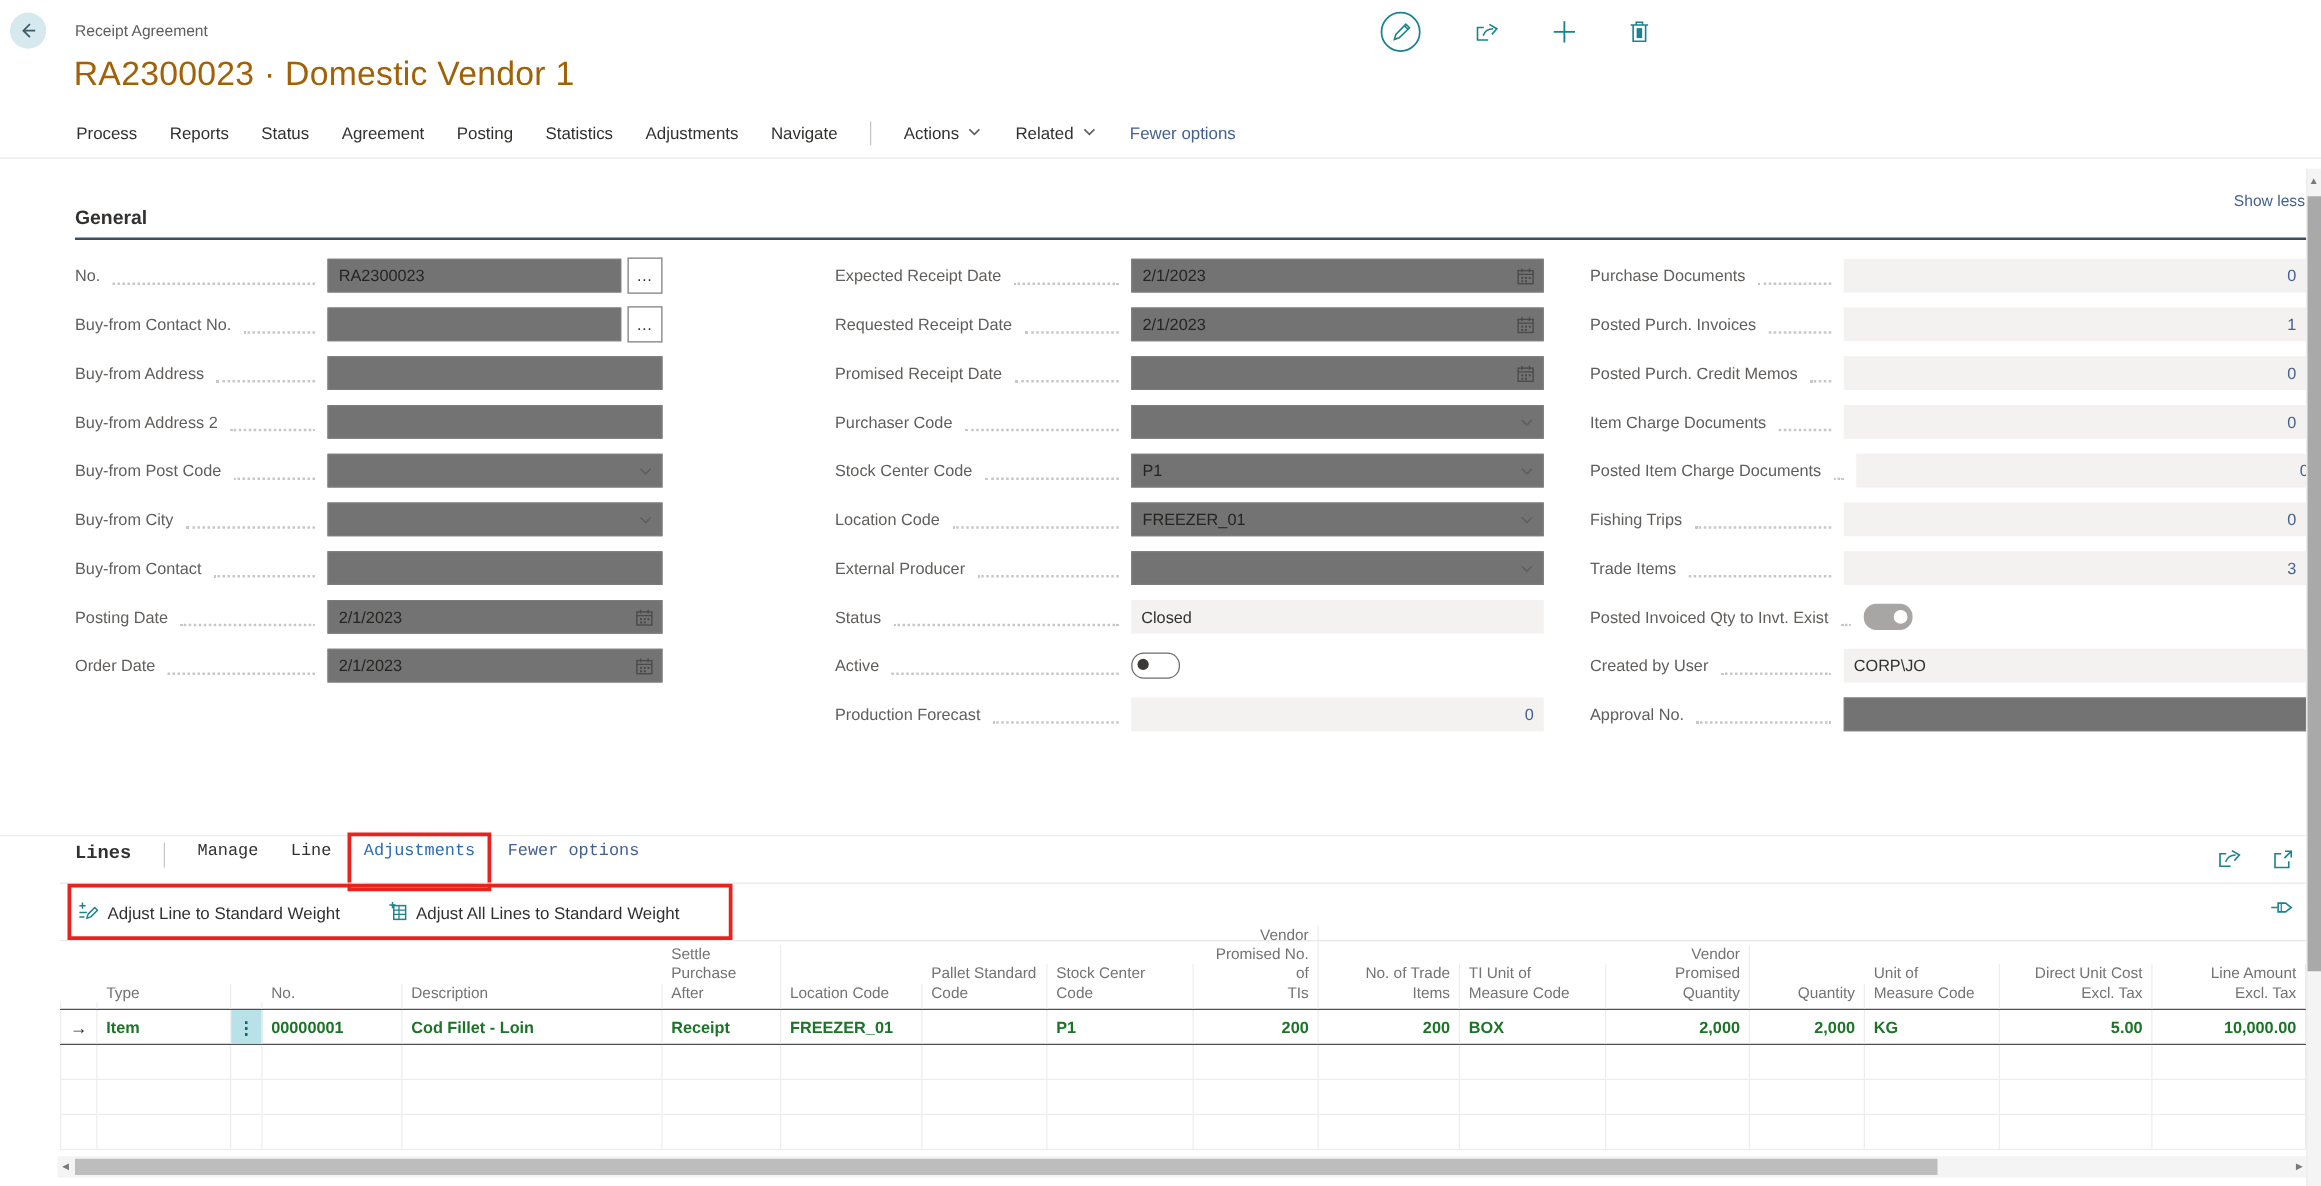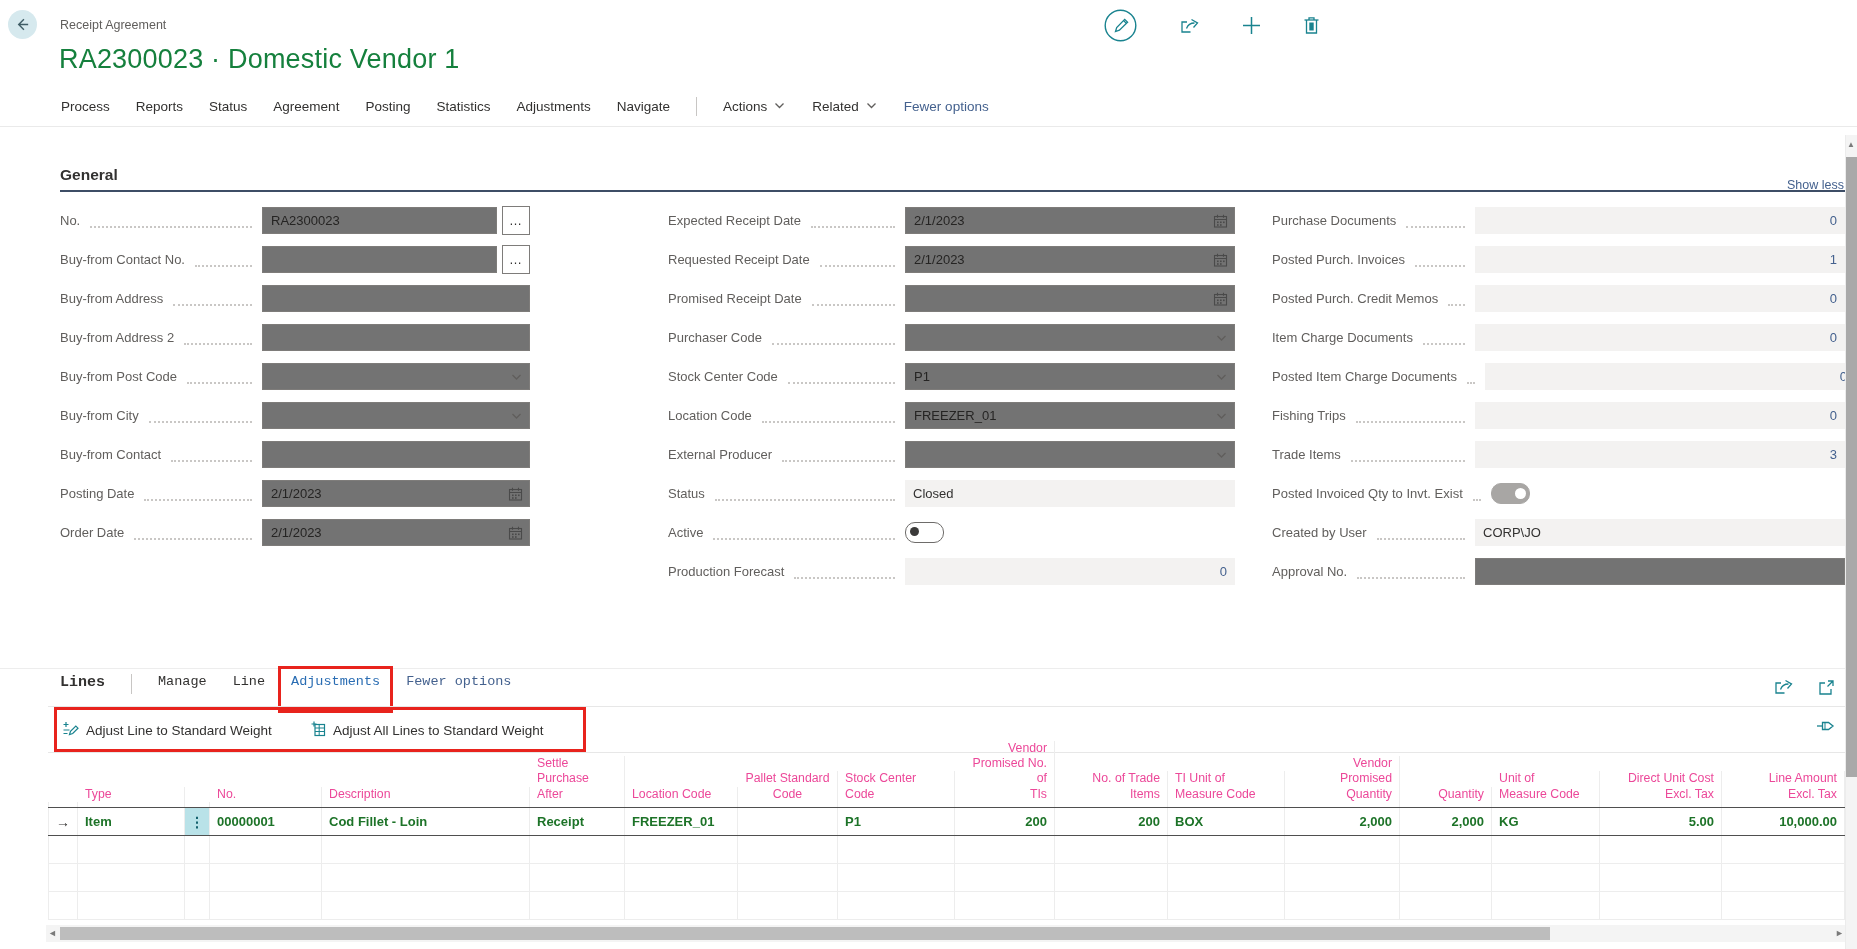--- a/index.html
+++ b/index.html
@@ -3,36 +3,36 @@
 <meta charset="utf-8">
 <style>
   html,body{margin:0;padding:0;background:#fff;}
   #app{position:relative;width:1857px;height:949px;background:#fff;overflow:hidden;
        font-family:"Liberation Sans",sans-serif;color:#323130;}
 
   
   .back-btn{position:absolute;left:8px;top:10px;width:29px;height:29px;border-radius:50%;
             background:#d6e9ee;display:flex;align-items:center;justify-content:center;cursor:pointer;}
   .caption{position:absolute;left:60px;top:18px;font-size:12.5px;color:#605e5c;}
-  .page-title{position:absolute;left:59px;top:44px;font-size:27px;font-weight:300;color:#15803d;letter-spacing:.2px;}
+  .page-title{position:absolute;left:59px;top:44px;font-size:27px;font-weight:300;color:#a16207;letter-spacing:.2px;}
   .top-actions{position:absolute;left:1103px;top:8px;display:flex;align-items:center;gap:42px;}
   .top-actions .ticon{cursor:pointer;display:flex;align-items:center;}
 
   
   .ribbon{position:absolute;left:61px;top:97px;display:flex;align-items:center;gap:26px;
           font-size:13.5px;color:#323130;white-space:nowrap;}
   .ribbon .ritem{cursor:pointer;}
   .ribbon .sep{width:1px;height:19px;background:#c8c6c4;}
   .ribbon .rdrop{display:flex;align-items:center;gap:6px;cursor:pointer;}
   .ribbon .fewer{color:#44618e;cursor:pointer;}
   .ribbon-rule{position:absolute;left:0;right:0;top:126px;border-top:1px solid #eaeaea;}
 
   
   .gen-title{position:absolute;left:60px;top:166px;font-size:15.5px;font-weight:bold;color:#323130;}
-  .show-less{position:absolute;right:13px;top:178px;font-size:12.5px;color:#44618e;cursor:pointer;}
+  .show-less{position:absolute;right:13px;top:154px;font-size:12.5px;color:#44618e;cursor:pointer;}
   .gen-rule{position:absolute;left:60px;right:12px;top:190px;border-top:2px solid #3d4d66;}
 
   .fcol{position:absolute;top:207px;}
   #fcol1{left:60px;width:470px;}
   #fcol2{left:668px;width:567px;}
   #fcol3{left:1272px;width:573px;}
   .frow{display:flex;align-items:center;height:27px;margin-bottom:12px;}
   .flabel{font-size:13px;color:#605e5c;white-space:nowrap;flex:none;}
   .fdots{flex:1;height:46%;border-bottom:2px dotted #c9c7c5;margin:0 10px;min-width:8px;}
   .fctrl{flex:none;display:flex;align-items:center;gap:5px;}
@@ -72,21 +72,21 @@
   .red-box-actions{position:absolute;left:54px;top:707px;width:532px;height:45px;
        border:3px solid var(--ann-red,#e8231d);box-sizing:border-box;pointer-events:none;z-index:5;}
   .action-bar{position:absolute;left:62px;top:715px;height:30px;display:flex;align-items:center;gap:38px;}
   .abtn{display:flex;align-items:center;gap:7px;font-size:13.5px;color:#323130;cursor:pointer;}
   .pin{position:absolute;right:22px;top:719px;cursor:pointer;display:flex;}
   .action-rule{position:absolute;left:48px;right:12px;top:752px;border-top:1px solid #e7e7e7;}
 
   
   .grid{position:absolute;left:48px;top:755px;width:1797px;font-size:13px;}
   .ghead{display:flex;align-items:flex-end;height:52px;}
-  .ghead .hcell{box-sizing:border-box;padding:0 7px 5px 7px;font-size:12.3px;color:#ec4899;
+  .ghead .hcell{box-sizing:border-box;padding:0 7px 5px 7px;font-size:12.3px;color:#737373;
                 white-space:pre-line;line-height:1.25;border-right:1px solid #ededed;overflow:hidden;}
   .ghead .hcell:first-child{border-left:1px solid #ededed;}
   .grow{display:flex;height:27px;align-items:stretch;}
   .grow .cell{box-sizing:border-box;display:flex;align-items:center;padding:0 7px;
               border-right:1px solid #ededed;overflow:hidden;white-space:nowrap;}
   .grow .cell:first-child{border-left:1px solid #ededed;}
   .grow.data{border-top:1px solid #4f4f4f;border-bottom:1px solid #4f4f4f;font-weight:bold;
              color:var(--row-green,#1d7328);}
   .grow.data .cell.indicator{color:#323130;font-weight:normal;font-size:14px;justify-content:center;padding:0;}
   .grow.data .cell.menu{background:#b9e2e8;color:#15616d;justify-content:center;padding:0;
@@ -573,21 +573,21 @@
       <div class="ghead">
         <div class="hcell" style="width: 30px;"></div>
         <div class="hcell" style="width: 107px;">Type</div>
         <div class="hcell" style="width: 25px;"></div>
         <div class="hcell" style="width: 112px;">No.</div>
         <div class="hcell" style="width: 208px;">Description</div>
         <div class="hcell" style="width: 95px;">Settle
 Purchase
 After</div>
         <div class="hcell" style="width: 113px;">Location Code</div>
-        <div class="hcell" style="width: 100px; text-align: center;">Pallet Standard
+        <div class="hcell" style="width: 100px;">Pallet Standard
 Code</div>
         <div class="hcell" style="width: 117px;">Stock Center
 Code</div>
         <div class="hcell right" style="width: 100px;">Vendor
 Promised No. of
 TIs</div>
         <div class="hcell right" style="width: 113px;">No. of Trade Items</div>
         <div class="hcell" style="width: 117px;">TI Unit of
 Measure Code</div>
         <div class="hcell right" style="width: 115px;">Vendor

